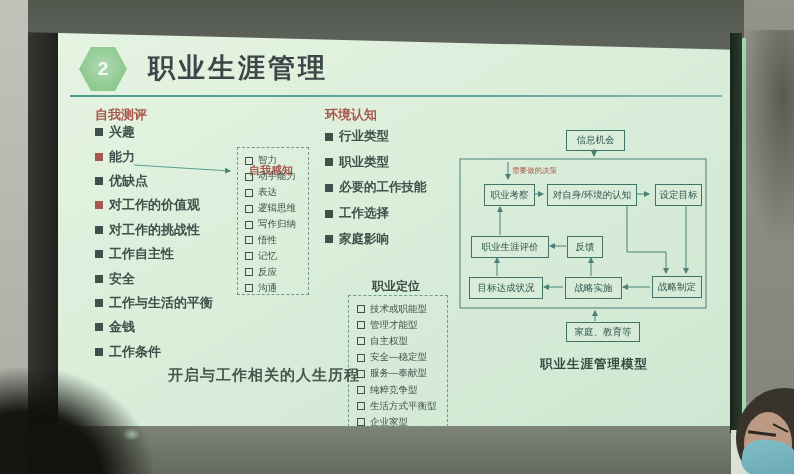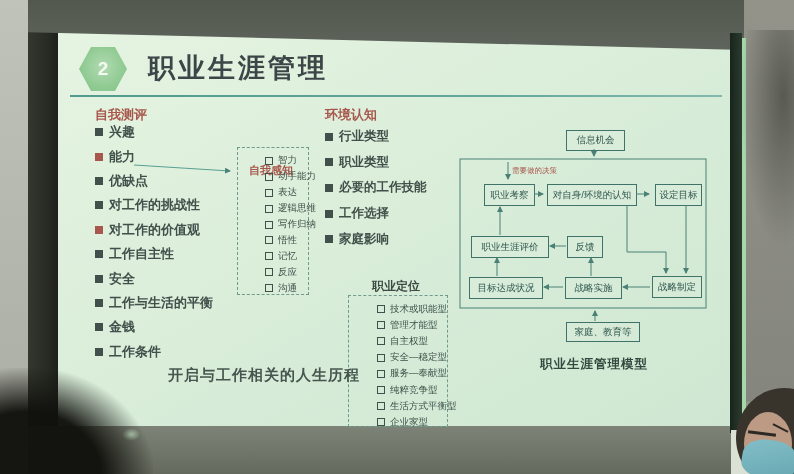--- a/index.html
+++ b/index.html
@@ -52,21 +52,21 @@
   .col{display:flex;flex-direction:column;z-index:5;}
   .row{display:flex;align-items:center;white-space:nowrap;}
   .sq{display:inline-block;width:8px;height:8px;background:#41504a;margin-right:6px;flex:0 0 auto;}
   .row.hl{color:#a8574c;}
   .row.hl .sq{background:#a8574c;}
   .col1 .row{height:24.4px;font-size:13px;font-weight:bold;color:#41504a;}
   .col3 .row{height:25.6px;font-size:12.5px;font-weight:bold;color:#41504a;}
 
   .dashedbox{border:1px dashed #6f9a8c;z-index:5;}
   .chk{display:inline-block;width:6px;height:6px;border:1.2px solid #41504a;margin-right:5px;flex:0 0 auto;background:transparent;}
-  .minirow{display:flex;align-items:center;height:15.9px;font-size:9.5px;color:#3e5049;white-space:nowrap;margin-left:20px;}
+  .minirow{display:flex;align-items:center;height:15.9px;font-size:9.5px;color:#3e5049;white-space:nowrap;}
   .pos .minirow{height:16.2px;}
 
   .fbox{position:absolute;border:1px solid #3f7268;color:#2f564e;font-size:9.5px;
         display:flex;align-items:center;justify-content:center;
         white-space:nowrap;z-index:6;background:rgba(222,240,222,.25);}
   .decision{left:512px;top:166px;font-size:7.5px;color:#a8574c;z-index:6;}
   .caption-bl{left:168px;top:366px;font-size:15px;font-weight:bold;color:#46564e;letter-spacing:1px;z-index:5;}
   .caption-model{left:540px;top:356px;font-size:12.5px;font-weight:bold;color:#33493f;letter-spacing:1px;z-index:5;}
   .pagenum{left:746px;top:400px;font-size:9px;color:#9cab9c;z-index:5;}
   svg.overlay{position:absolute;left:0;top:0;z-index:6;pointer-events:none;}
@@ -100,27 +100,27 @@
         <span>兴趣</span>
       </div>
     <div class="row hl">
         <span class="sq"></span>
         <span>能力</span>
       </div>
     <div class="row">
         <span class="sq"></span>
         <span>优缺点</span>
       </div>
+    <div class="row hl">
+        <span class="sq"></span>
+        <span>对工作的价值观</span>
+      </div>
     <div class="row">
         <span class="sq"></span>
         <span>对工作的挑战性</span>
-      </div>
-    <div class="row hl">
-        <span class="sq"></span>
-        <span>对工作的价值观</span>
       </div>
     <div class="row">
         <span class="sq"></span>
         <span>工作自主性</span>
       </div>
     <div class="row">
         <span class="sq"></span>
         <span>安全</span>
       </div>
     <div class="row">

